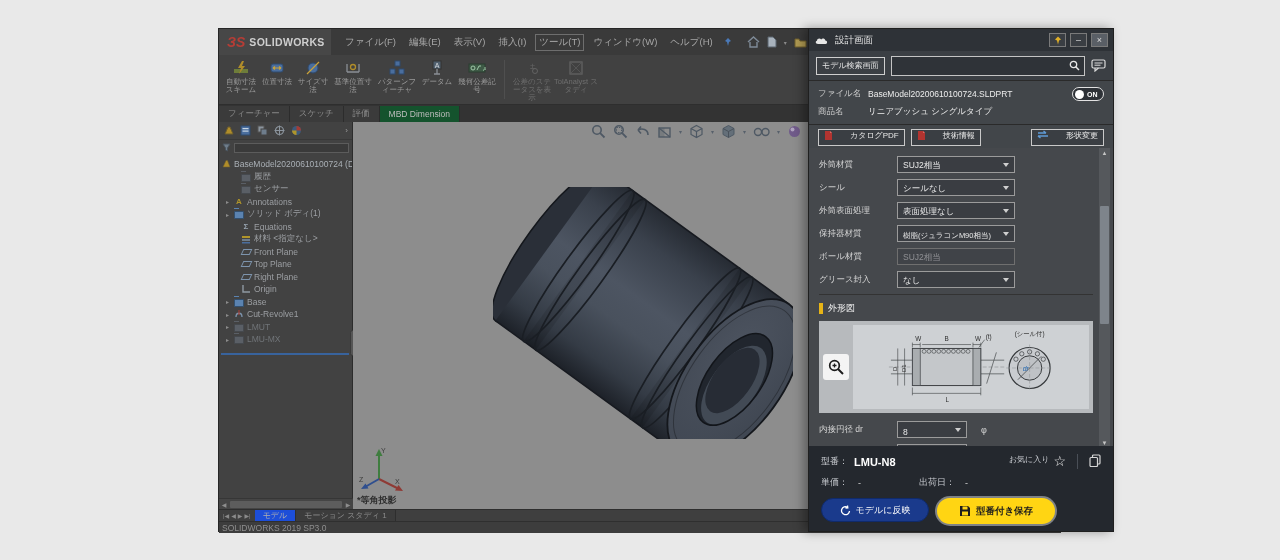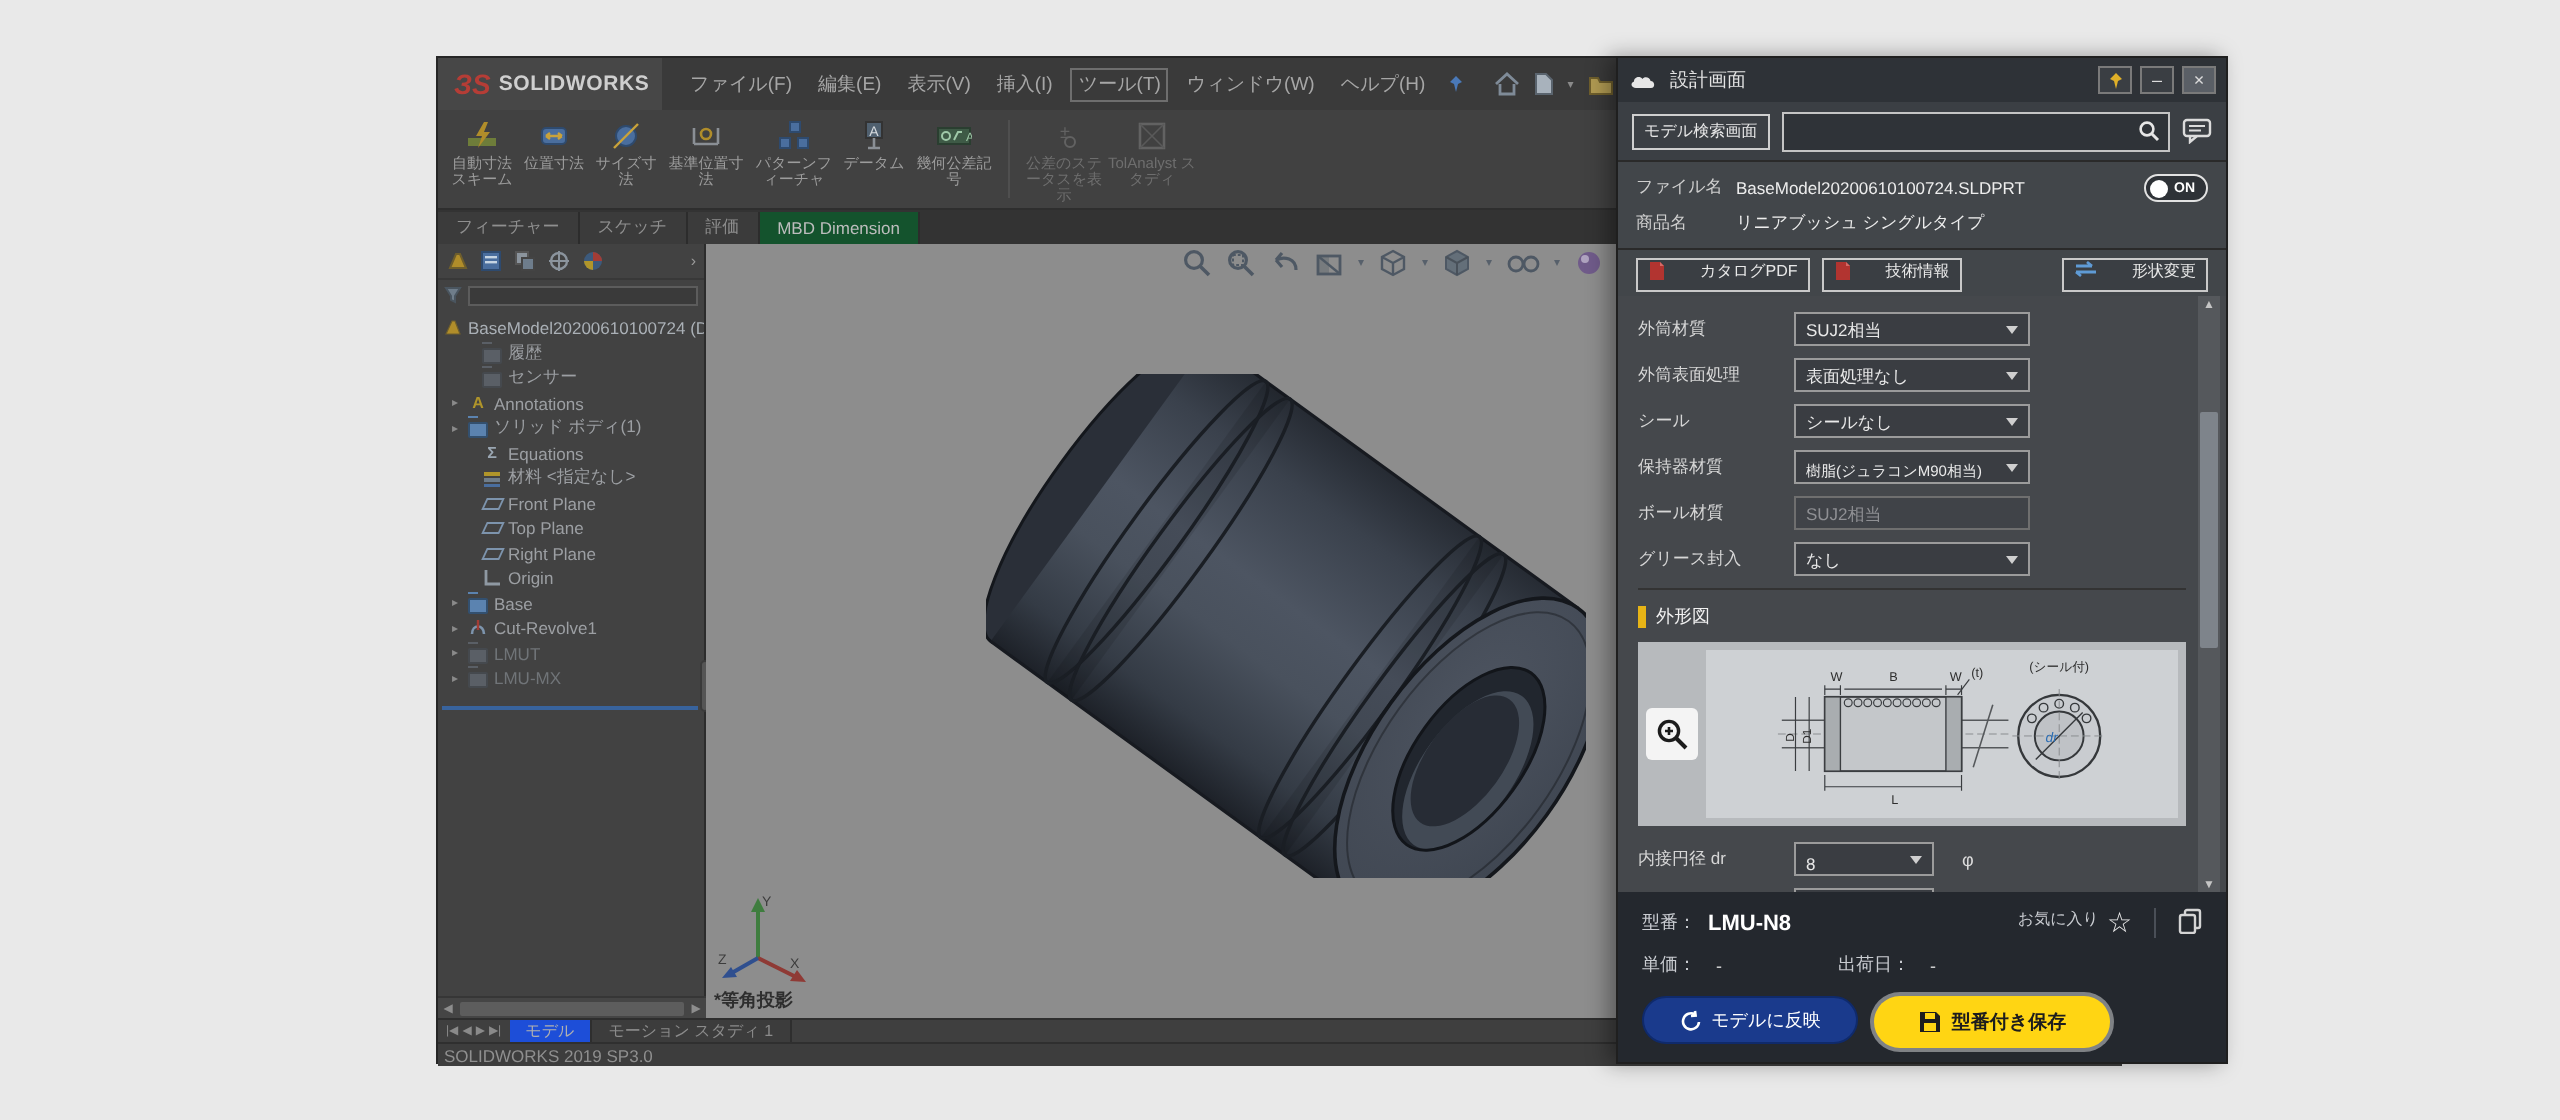--- a/index.html
+++ b/index.html
@@ -653,30 +653,30 @@
 
   <div id="p-content">
     <div class="frow">
         <span class="flab">外筒材質</span>
       <div class="fsel">
           <span>SUJ2相当</span>
           <span class="chev"></span>
         </div>
       </div>
     <div class="frow">
+        <span class="flab">シール</span>
+      <div class="fsel">
+          <span>シールなし</span>
+          <span class="chev"></span>
+        </div>
+      </div>
+    <div class="frow">
         <span class="flab">外筒表面処理</span>
       <div class="fsel">
           <span>表面処理なし</span>
-          <span class="chev"></span>
-        </div>
-      </div>
-    <div class="frow">
-        <span class="flab">シール</span>
-      <div class="fsel">
-          <span>シールなし</span>
           <span class="chev"></span>
         </div>
       </div>
     <div class="frow">
         <span class="flab">保持器材質</span>
       <div class="fsel">
           <span style="font-size:7.5px">樹脂(ジュラコンM90相当)</span>
           <span class="chev"></span>
         </div>
       </div>

